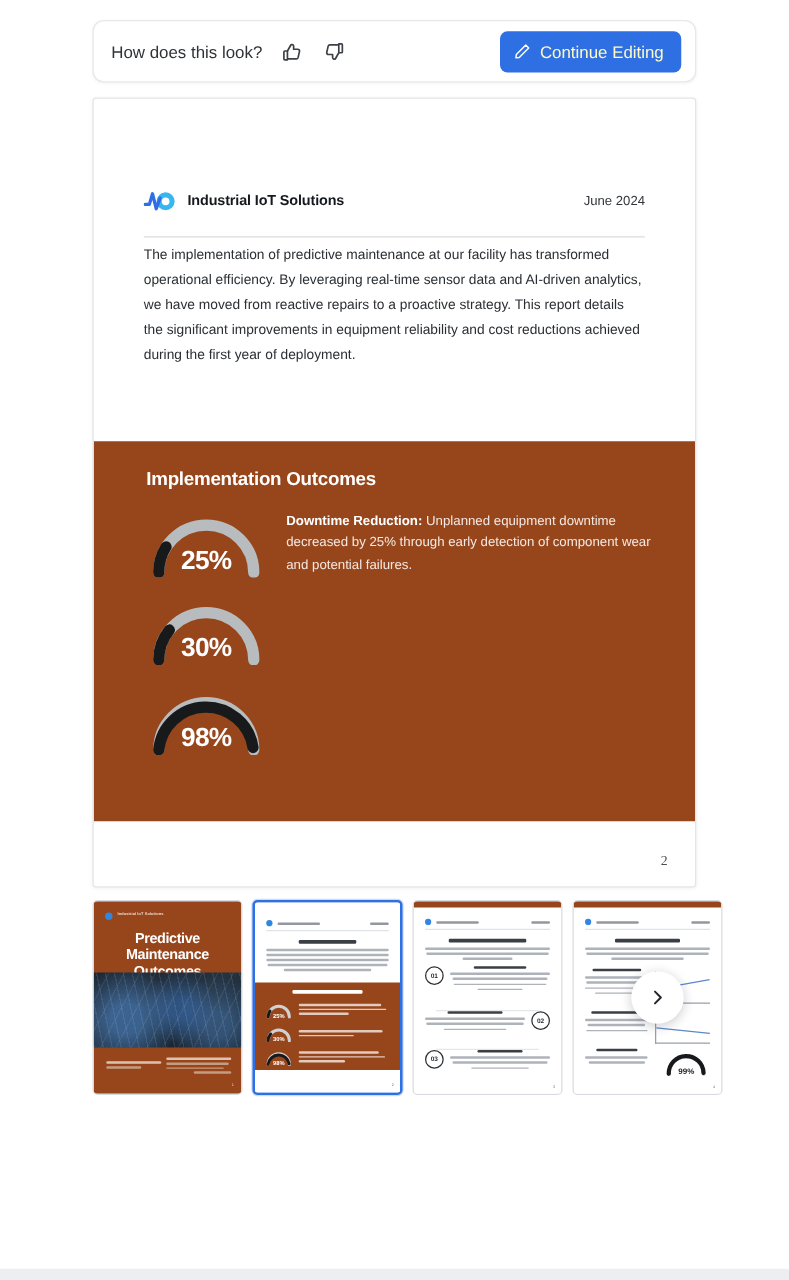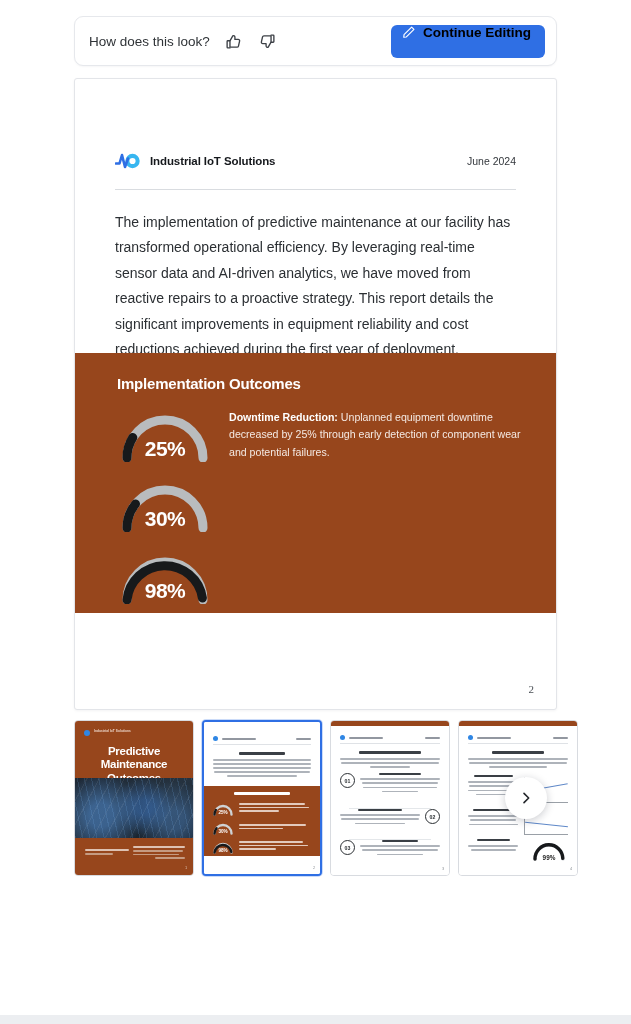--- a/index.html
+++ b/index.html
@@ -40,28 +40,28 @@
   .fb-text { font-size: 13.5px; color: #2f3337; }
   .fb-icons { display: flex; gap: 12px; margin-left: 13px; }
   .fb-ico {
     width: 22px; height: 22px; display:flex; align-items:center; justify-content:center;
     cursor: pointer; border-radius: 4px;
   }
   .fb-ico svg { display:block; }
   .spacer { flex: 1 1 auto; }
   .btn-primary {
     background: #2f6fe4;
-    color: #000000;
+    color: #fef9c3;
     border: none;
     height: 33px;
     border-radius: 6px;
     padding: 0 14px 0 11px;
     font-size: 13.5px;
-    font-weight: bold;
-    display: flex; gap: 7px;
+    font-weight: normal;
+    display: flex; align-items: center; gap: 7px;
     cursor: pointer;
     font-family: "Liberation Sans", sans-serif;
   }
 
   
   .doc-card {
     margin-top: 12px;
     background: #ffffff;
     border: 1px solid #e3e5e9;
     border-radius: 3px;
@@ -81,32 +81,32 @@
     margin-left: 9px; letter-spacing: -0.1px;
   }
   .doc-date { margin-left: auto; font-size: 10.5px; color: #33373c; }
   .doc-rule { height: 1px; background: #d9dce0; margin: 18px 0 0 0; }
 
   .exec-title {
     font-size: 16.5px; font-weight: bold; color: #14171a;
     margin-top: 28px; letter-spacing: -0.3px;
   }
   .exec-body {
-    margin-top: 20px;
-    font-size: 14px;
+    margin-top: 4px;
+    font-size: 11px;
     line-height: 1.82;
     color: #2b2f33;
   }
 
   
   .band {
     position: absolute;
     left: 0; right: 0;
     top: 274px;
-    height: 260px;
+    height: 304px;
     background: #97461c;
     padding: 22px 26px 0 42px;
   }
   .band-title {
     color: #ffffff; font-size: 15px; font-weight: bold; letter-spacing: -0.2px;
   }
   .stat-row { display: flex; align-items: center; margin-top: 16px; }
   .stat-row.r2 { margin-top: 16px; }
   .stat-row.r3 { margin-top: 18px; }
 

